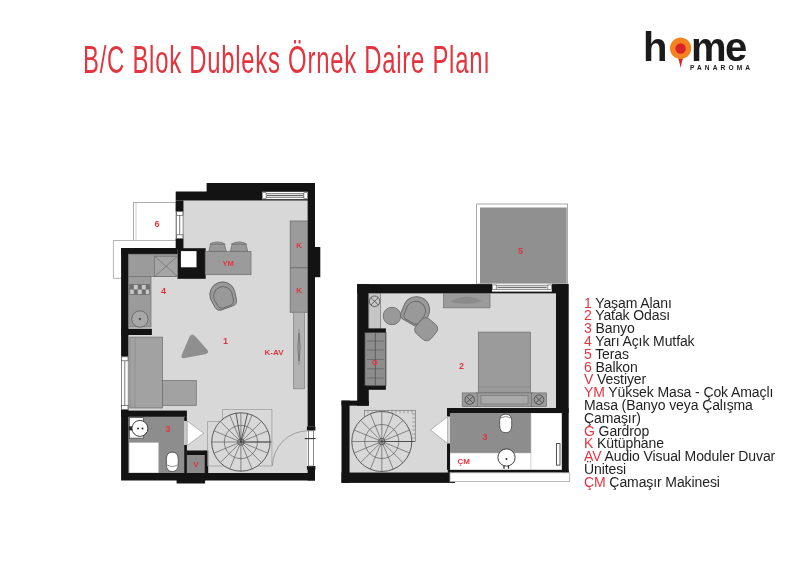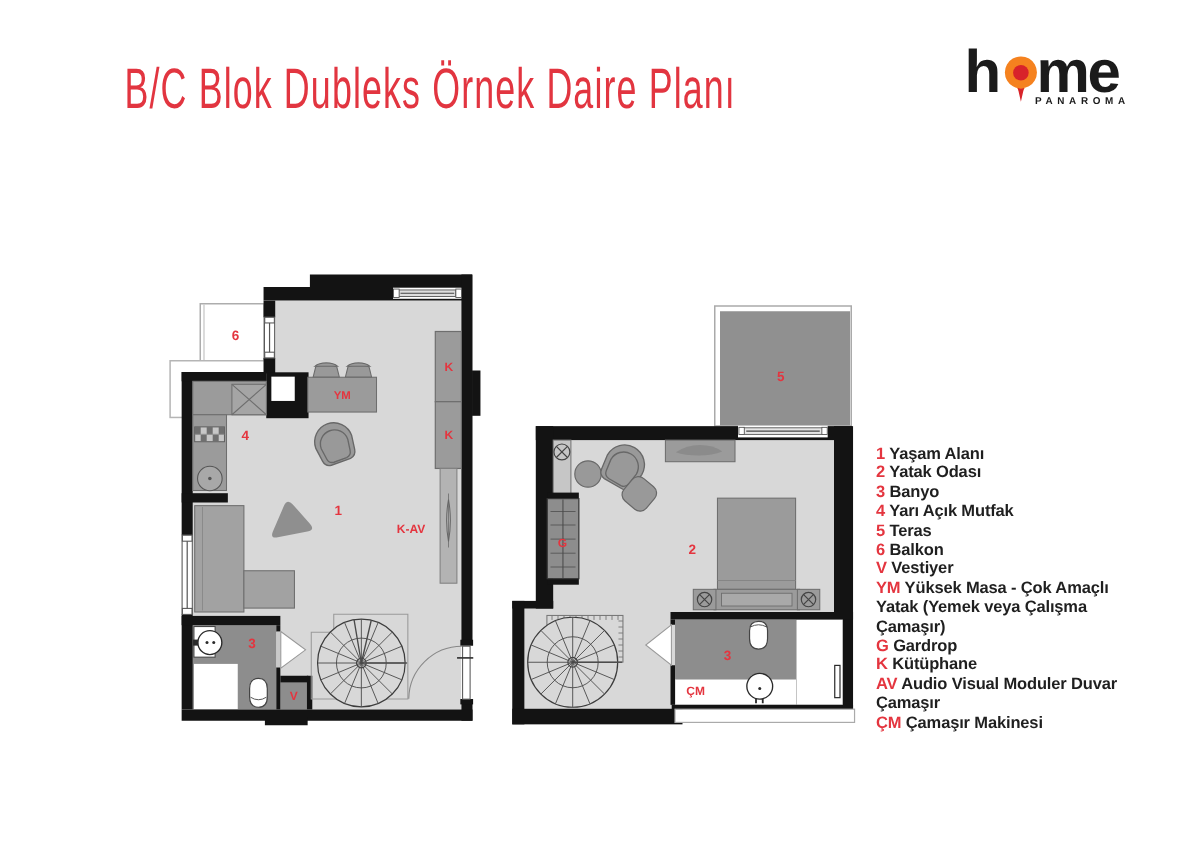--- a/index.html
+++ b/index.html
@@ -1,18 +1,18 @@
 <!DOCTYPE html>
 <html><head>
 <meta charset="utf-8">
 <style>
 html,body{margin:0;padding:0;width:800px;height:564px;background:#fff;font-family:"Liberation Sans",sans-serif;overflow:hidden;position:relative}
 .abs{position:absolute}
 .red{color:#e4353f}
-.lg{line-height:12.8px;font-size:11px;font-weight:bold;color:#1f1f1f;letter-spacing:-0.1px;white-space:nowrap}
+.lg{line-height:12.8px;font-size:14px;font-weight:normal;color:#1f1f1f;letter-spacing:-0.1px;white-space:nowrap}
 svg text{font-family:"Liberation Sans",sans-serif;font-weight:bold;fill:#e4353f}
 </style>
 </head>
 <body>
 
 <div class="abs" style="left:83px;top:38.5px;font-size:38px;letter-spacing:1.2px;color:#e23540;transform:scaleX(.628);transform-origin:0 0;white-space:nowrap">B/C Blok Dubleks Örnek Daire Planı</div>
 
 <div class="abs" style="left:641px;top:21px;width:120px;height:55px">
 <svg width="120" height="55" viewBox="0 0 120 55">
 
@@ -37,29 +37,29 @@
 
 <div><span class="red">4</span> Yarı Açık Mutfak</div>
 
 <div><span class="red">5</span> Teras</div>
 
 <div><span class="red">6</span> Balkon</div>
 
 <div><span class="red">V</span> Vestiyer</div>
 
 <div><span class="red">YM</span> Yüksek Masa - Çok Amaçlı</div>
-<div>Yatak (Yemek veya Çalışma</div>
+<div>Masa (Banyo veya Çalışma</div>
 <div>Çamaşır)</div>
 
 <div><span class="red">G</span> Gardrop</div>
 
 <div><span class="red">K</span> Kütüphane</div>
 
 <div><span class="red">AV</span> Audio Visual Moduler Duvar</div>
-<div>Çamaşır</div>
+<div>Ünitesi</div>
 
 <div><span class="red">ÇM</span> Çamaşır Makinesi</div>
 </div>
 
 <svg class="abs" style="left:100px;top:180px" width="240" height="312" viewBox="100 180 240 312">
 
 <rect x="133.5" y="202.5" width="42.5" height="38" fill="#fff" stroke="#adadad" stroke-width="1"></rect>
 <line x1="136" y1="203" x2="136" y2="240" stroke="#c4c4c4" stroke-width="0.8"></line>
 
 <rect x="113.4" y="240.5" width="63" height="37.8" fill="#fff" stroke="#b5b5b5" stroke-width="1"></rect>

